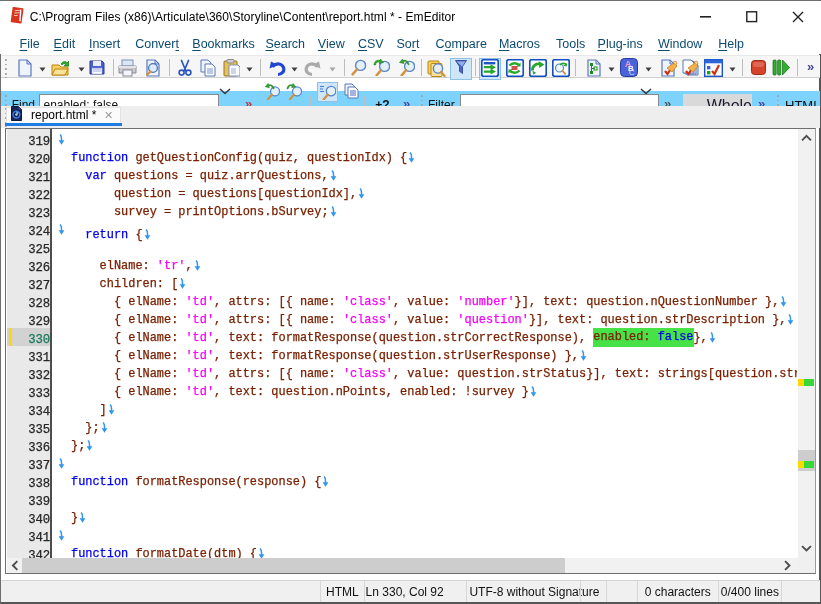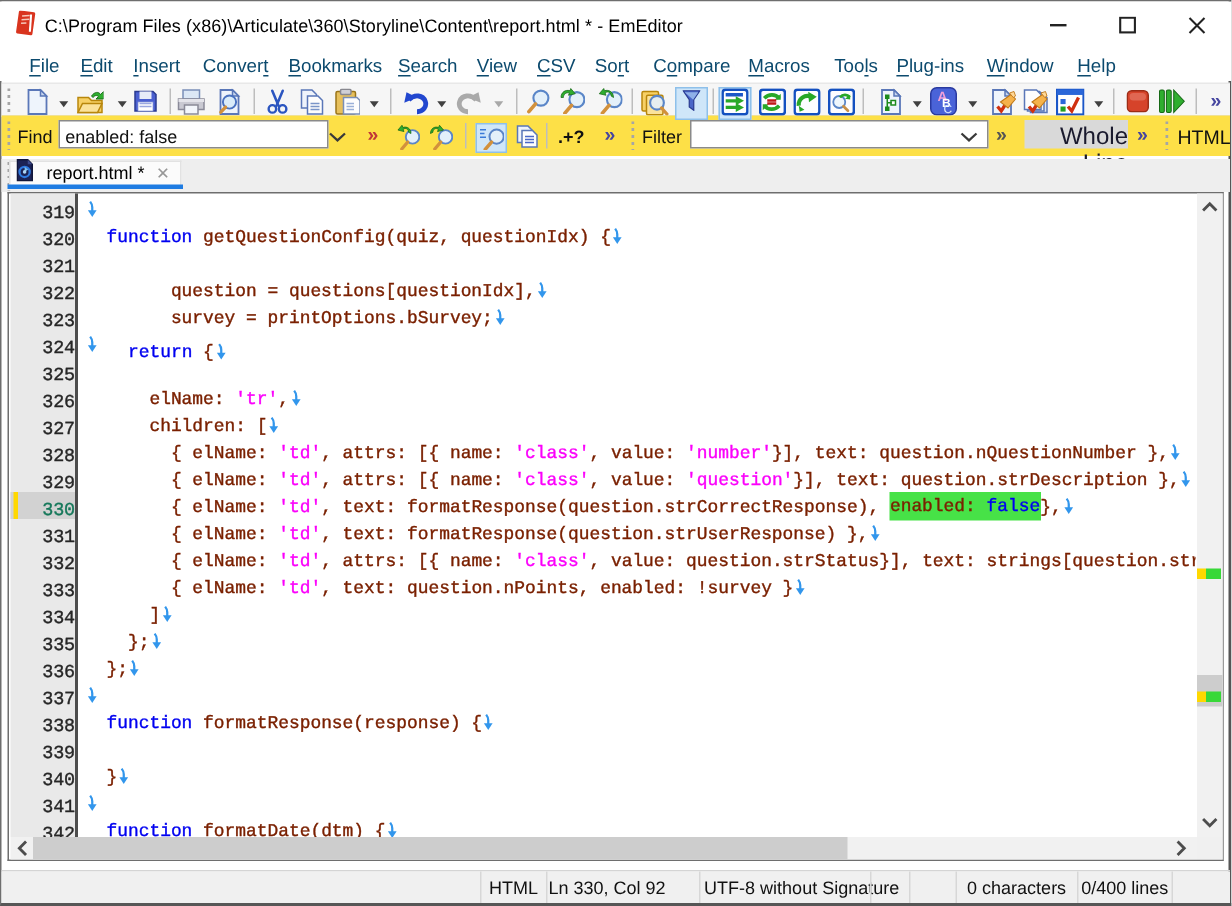--- a/index.html
+++ b/index.html
@@ -5,21 +5,21 @@
 body{font-family:"Liberation Sans",sans-serif;position:relative;background:#fff}
 .abs{position:absolute}
 #frame{position:absolute;inset:0;border:1px solid #6e6e6e;border-bottom:2.5px solid #565656;border-right:2.5px solid #565656}
 #title{position:absolute;left:0;top:1px;width:100%;height:31px;background:#fff}
 #ttext{position:absolute;left:29.8px;top:9px;font-size:12px;color:#000;letter-spacing:.05px}
 #menu{position:absolute;left:0;top:32px;width:100%;height:22px;background:#fff}
 .mi{position:absolute;top:4.5px;font-size:12.5px;color:#0c4a6e}
 .mi u{text-decoration-thickness:1px;text-underline-offset:2px}
 #menuline{position:absolute;left:1px;right:1px;top:54.5px;height:1px;background:#e8e8e8}
 #toolbar{position:absolute;left:1px;top:55.5px;width:819px;height:22.5px;background:#f6f6f6;border-bottom:1px solid #cfcfcf}
-#findbar{position:absolute;left:1px;top:77px;width:819px;height:27px;background:#fde047}
+#findbar{position:absolute;left:1px;top:91px;width:819px;height:27px;background:#7dd3fc}
 #tabbar{position:absolute;left:1px;top:106px;width:819px;height:21.5px;background:#eeeeee}
 .vsep{position:absolute;top:3.5px;width:1px;height:17px;background:#bdbdbd}
 .grip{position:absolute;top:3px;width:2px;height:19px;background-image:repeating-linear-gradient(#a5a5a5 0 1.8px,transparent 1.8px 4.6px);background-size:1.8px 100%;background-repeat:no-repeat}
 .tbtn{position:absolute;background:#cfe6f9;border:1px solid #8ec0ea}
 .lbl{position:absolute;top:6.5px;font-size:12px;color:#111}
 .combo{position:absolute;top:3px;height:18.5px;background:#fff;border:1px solid #8a8a8a;font-size:12px;color:#111}
 .ctext{position:absolute;left:3.5px;top:2.5px}
 .chv{position:absolute;top:4.5px;font-size:13px;font-weight:bold}
 .red{color:#c03838}.blu{color:#4646a0}.gry{color:#555}
 .wline{position:absolute;left:682px;top:3px;width:69px;height:19px;background:#d9d9d9;font-size:16px;color:#1a1a2e;text-align:right;padding-top:2.5px}
@@ -373,20 +373,24 @@
 <div id="gutsep"></div>
 <div id="codeclip">
     <div class="cl mono" style="top:1.6px"><svg class="arr" width="8" height="13" viewBox="0 0 8 13">
         <path d="M3.1 1.4q1.4 1.7 1.4 3.8v3.2" fill="none" stroke="#3296ec" stroke-width="1.5"></path>
         <path d="M1.6 7.2l2.9 4.5L7.4 7.2z" fill="#3296ec"></path>
       </svg></div>
     <div class="cl mono" style="top:19.6px"><span class="t">  </span><span class="k">function</span><span class="t"> getQuestionConfig(quiz, questionIdx) {</span><svg class="arr" width="8" height="13" viewBox="0 0 8 13">
         <path d="M3.1 1.4q1.4 1.7 1.4 3.8v3.2" fill="none" stroke="#3296ec" stroke-width="1.5"></path>
         <path d="M1.6 7.2l2.9 4.5L7.4 7.2z" fill="#3296ec"></path>
       </svg></div>
+    <div class="cl mono" style="top:37.6px"><span class="t">    </span><span class="k">var</span><span class="t"> questions = quiz.arrQuestions,</span><svg class="arr" width="8" height="13" viewBox="0 0 8 13">
+        <path d="M3.1 1.4q1.4 1.7 1.4 3.8v3.2" fill="none" stroke="#3296ec" stroke-width="1.5"></path>
+        <path d="M1.6 7.2l2.9 4.5L7.4 7.2z" fill="#3296ec"></path>
+      </svg></div>
     <div class="cl mono" style="top:55.6px"><span class="t">        question = questions[questionIdx],</span><svg class="arr" width="8" height="13" viewBox="0 0 8 13">
         <path d="M3.1 1.4q1.4 1.7 1.4 3.8v3.2" fill="none" stroke="#3296ec" stroke-width="1.5"></path>
         <path d="M1.6 7.2l2.9 4.5L7.4 7.2z" fill="#3296ec"></path>
       </svg></div>
     <div class="cl mono" style="top:73.6px"><span class="t">        survey = printOptions.bSurvey;</span><svg class="arr" width="8" height="13" viewBox="0 0 8 13">
         <path d="M3.1 1.4q1.4 1.7 1.4 3.8v3.2" fill="none" stroke="#3296ec" stroke-width="1.5"></path>
         <path d="M1.6 7.2l2.9 4.5L7.4 7.2z" fill="#3296ec"></path>
       </svg></div>
     <div class="cl mono" style="top:91.6px"><svg class="arr" width="8" height="13" viewBox="0 0 8 13">
         <path d="M3.1 1.4q1.4 1.7 1.4 3.8v3.2" fill="none" stroke="#3296ec" stroke-width="1.5"></path>

